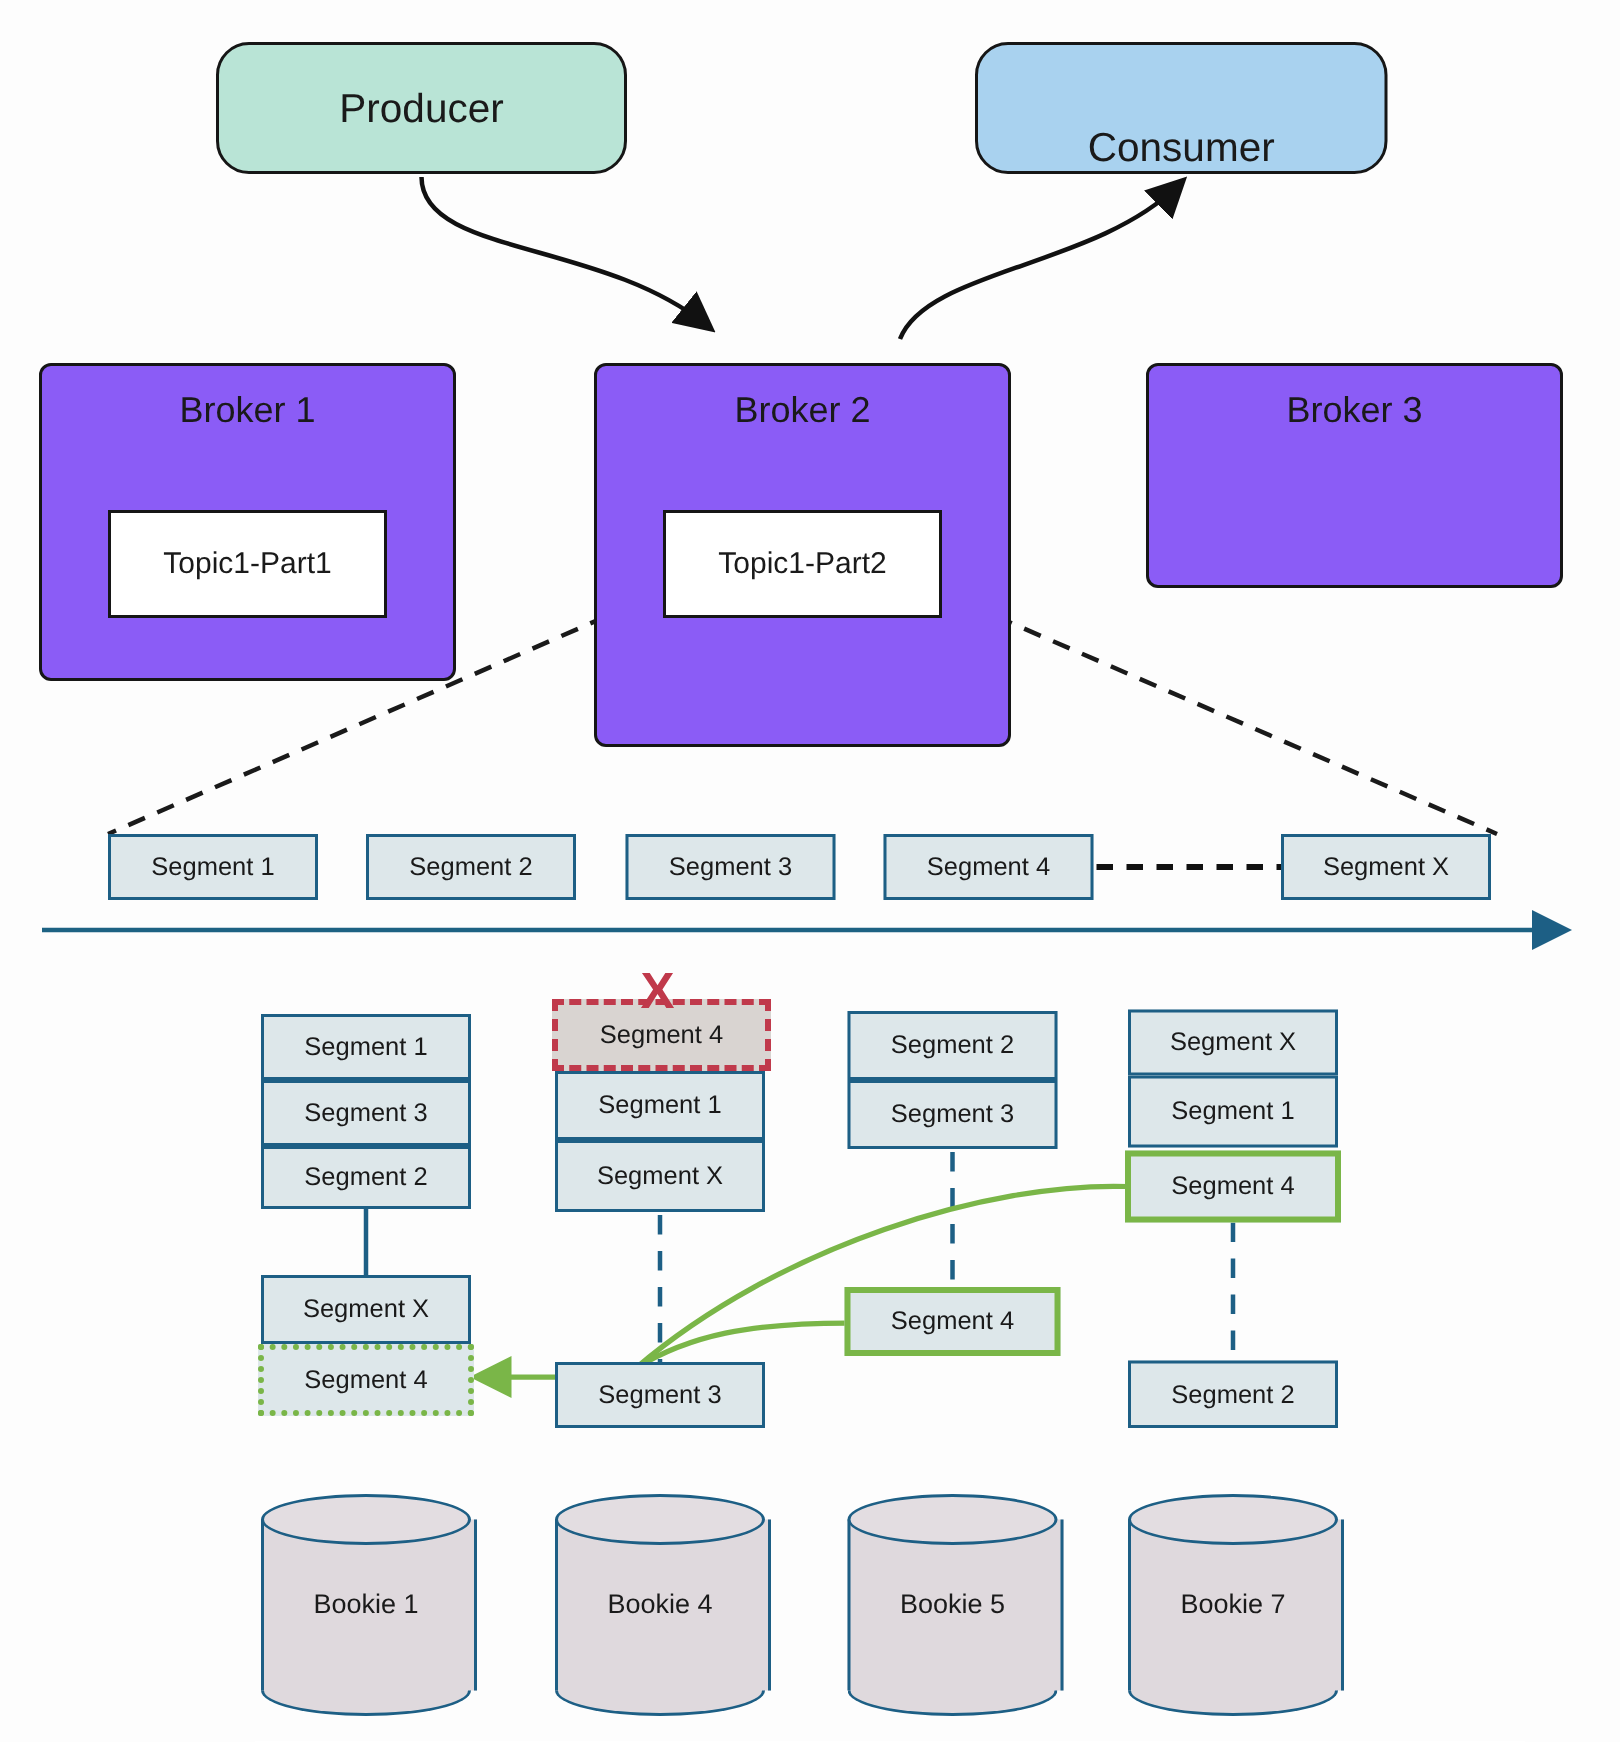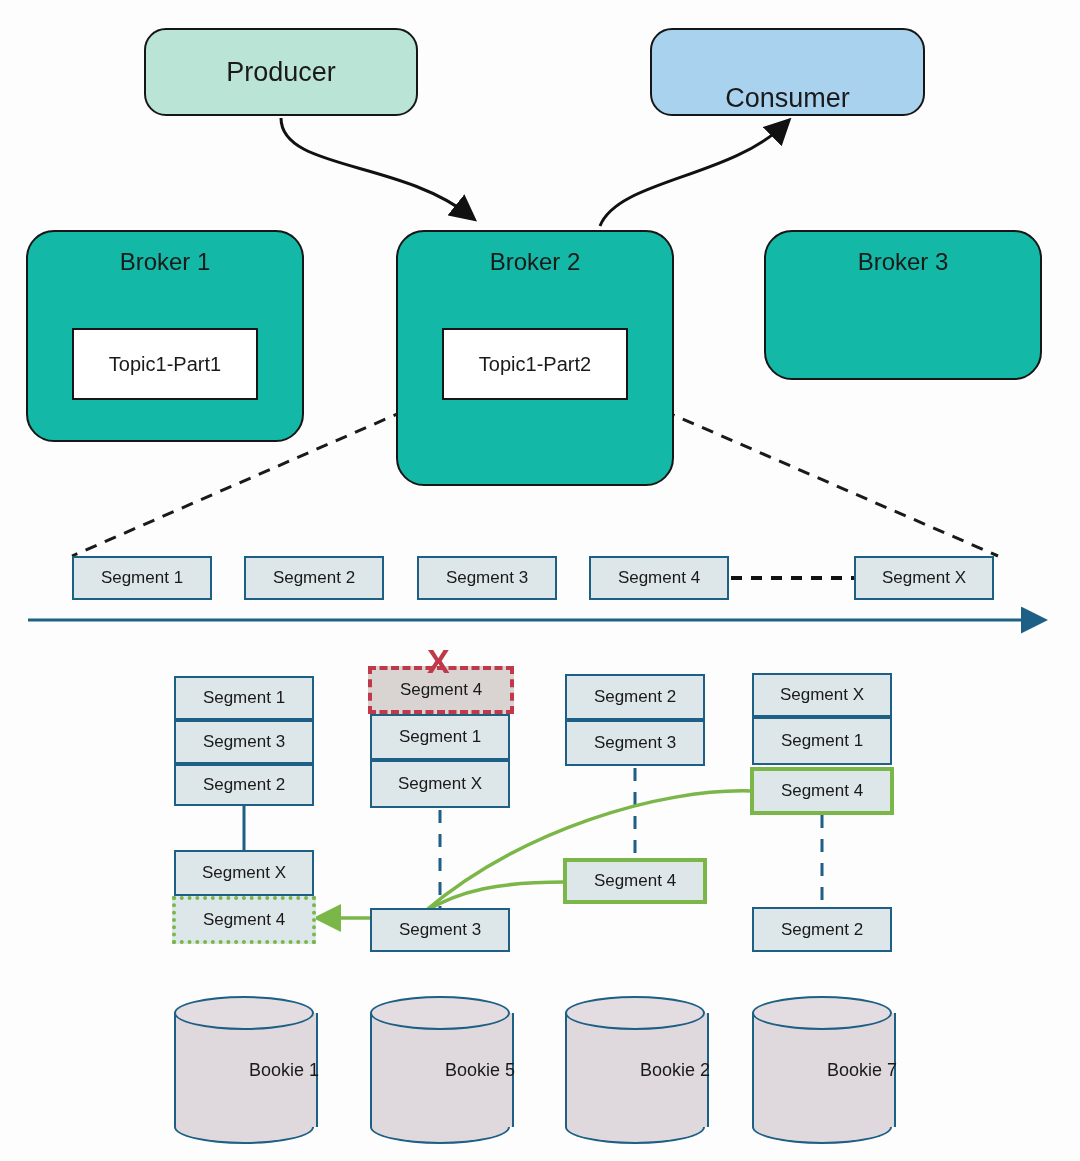--- a/index.html
+++ b/index.html
@@ -41,25 +41,26 @@
   .actor {
     border: 2px solid #161616;
     border-radius: 22px;
     font-size: 27px;
   }
   .actor.producer { background: #b9e4d6; }
   .actor.consumer { background: #a9d2ef; align-items: flex-end; }
 
   
   .broker {
-    background: #14b8a6;
+    background: #8b5cf6;
     border: 2px solid #161616;
-    border-radius: 28px;
+    border-radius: 8px;
     align-items: flex-start;
     justify-content: center;
+    margin-top: 12px;
   }
   .broker-title {
     position: absolute;
     top: 16px;
     left: 0;
     width: 100%;
     text-align: center;
     font-size: 24px;
     color: #1a1a1a;
   }
@@ -156,21 +157,20 @@
   .bookie-label {
     position: absolute;
     left: 0;
     top: 50%;
     transform: translateY(-50%);
     width: 100%;
     text-align: center;
     font-size: 18px;
     color: #1a1a1a;
     z-index: 2;
-    padding-left: 40px;
   }
 </style>
 </head>
 <body>
 
 <div id="canvas">
 
   <svg id="wires" viewBox="0 0 1080 1161" xmlns="http://www.w3.org/2000/svg">
     <defs>
       <marker id="arrowBlack" markerWidth="9" markerHeight="9" refX="6" refY="4.5" orient="auto" markerUnits="strokeWidth">
@@ -302,28 +302,28 @@
     <div class="bookie-bottom"></div>
     <div class="bookie-body"></div>
     <div class="bookie-top"></div>
     <div class="bookie-label">Bookie 1</div>
   </div>
 
   <div class="bookie" style="left:370px; top:996px; width:140px; height:148px;">
     <div class="bookie-bottom"></div>
     <div class="bookie-body"></div>
     <div class="bookie-top"></div>
-    <div class="bookie-label">Bookie 5</div>
+    <div class="bookie-label">Bookie 4</div>
   </div>
 
   <div class="bookie" style="left:565px; top:996px; width:140px; height:148px;">
     <div class="bookie-bottom"></div>
     <div class="bookie-body"></div>
     <div class="bookie-top"></div>
-    <div class="bookie-label">Bookie 2</div>
+    <div class="bookie-label">Bookie 5</div>
   </div>
 
   <div class="bookie" style="left:752px; top:996px; width:140px; height:148px;">
     <div class="bookie-bottom"></div>
     <div class="bookie-body"></div>
     <div class="bookie-top"></div>
     <div class="bookie-label">Bookie 7</div>
   </div>
 
 </div>

